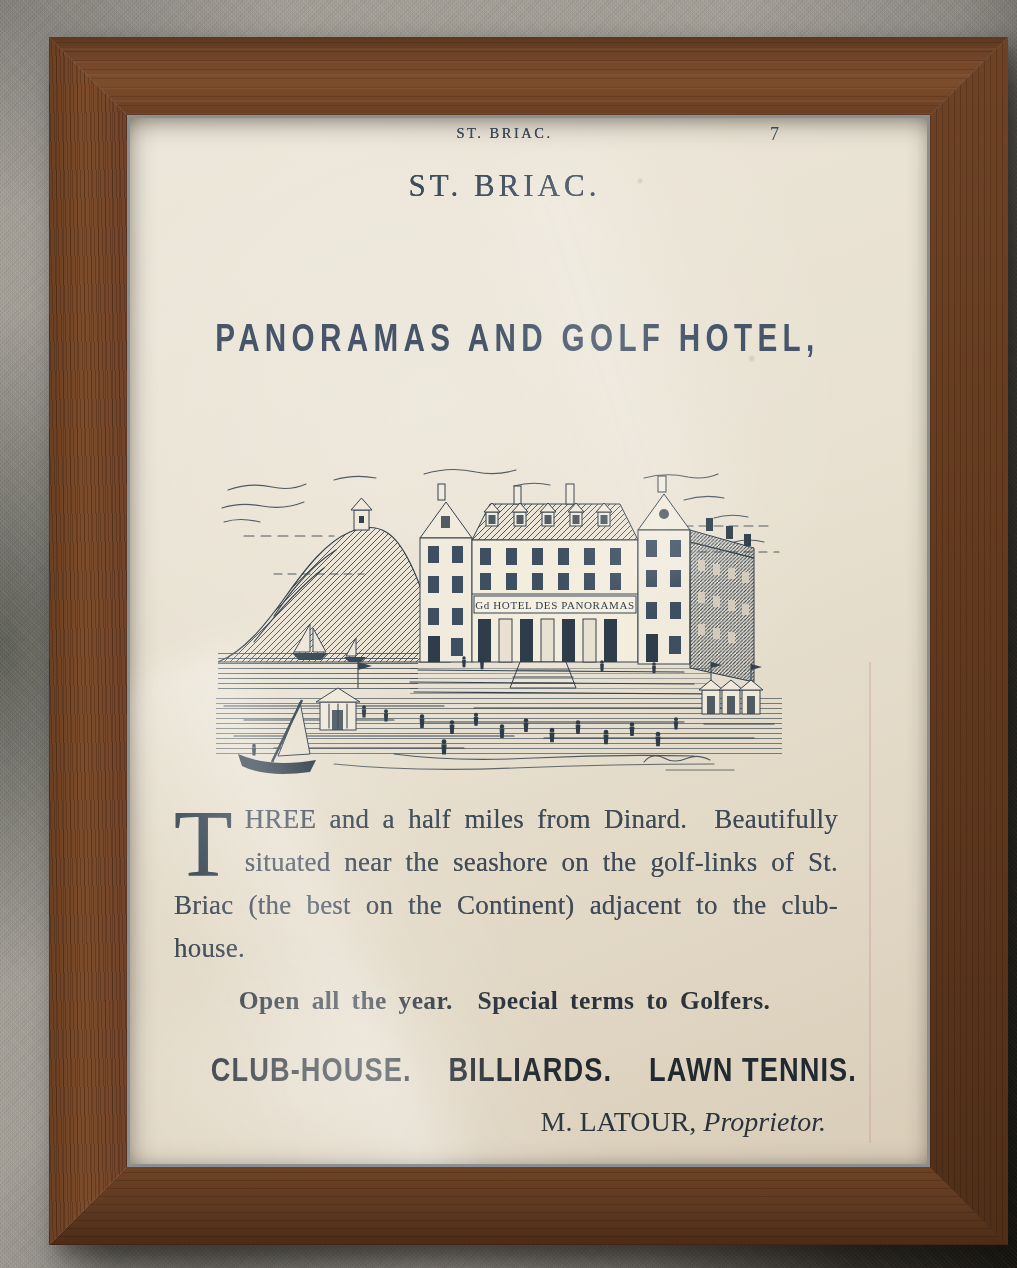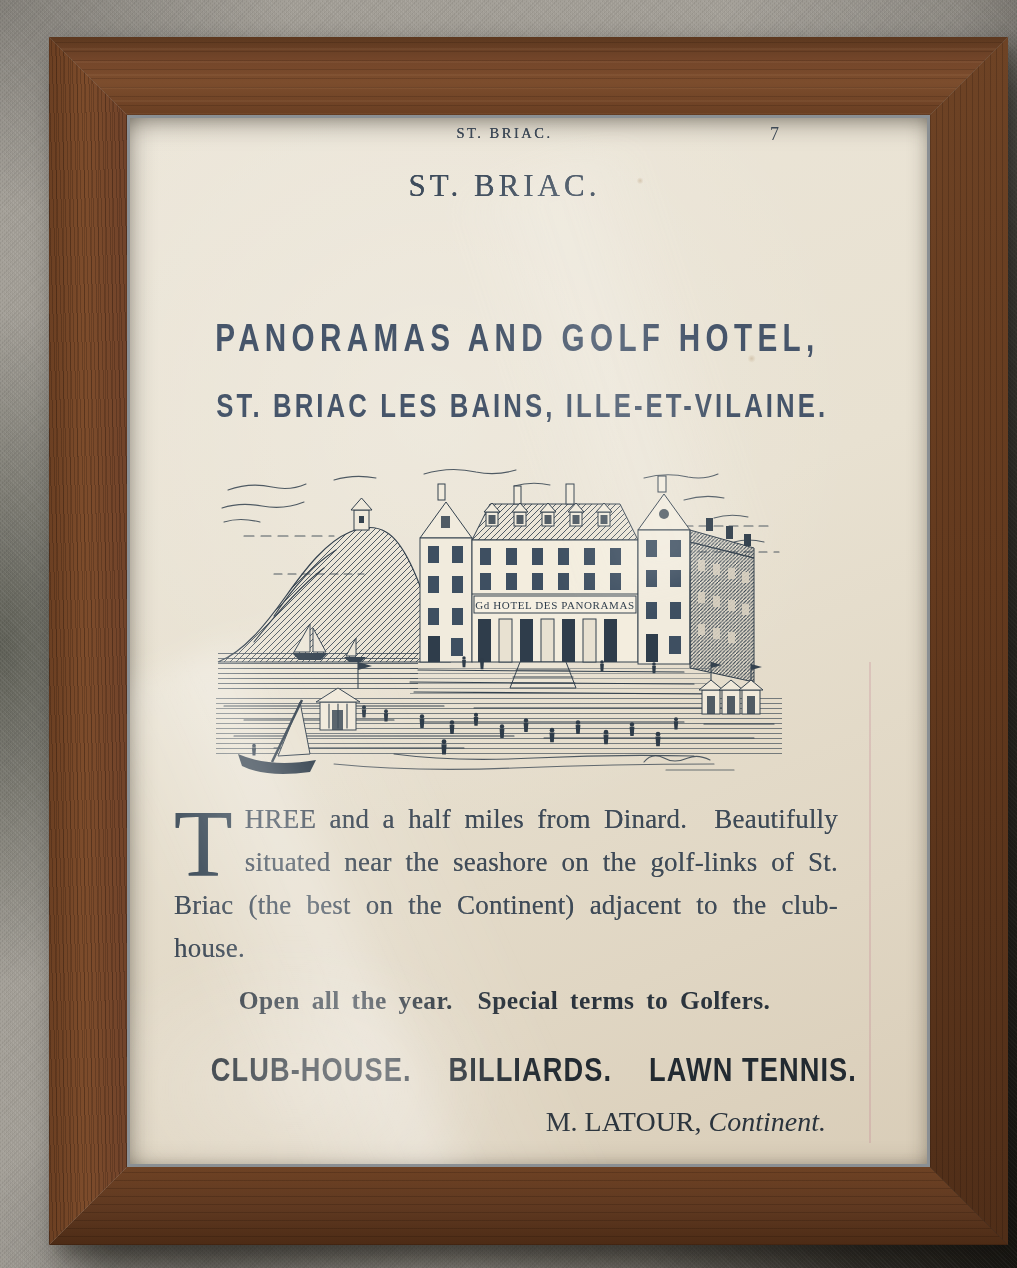--- a/index.html
+++ b/index.html
@@ -106,23 +106,20 @@
           <span class="pageno">7</span>
         </div>
 
         <div class="block subtitle">ST.  BRIAC.</div>
 
 
         <div class="block subhead1 sans">
           <span>PANORAMAS AND GOLF HOTEL,</span>
         </div>
 
-        <div class="block subhead2 sans">
-          <span>ST. BRIAC LES BAINS, ILLE-ET-VILAINE.</span>
-        </div>
 
         <div class="engraving-wrap">
           <svg viewBox="0 0 570 322" width="570" height="322">
             <defs>
               <pattern id="ph" width="7" height="5" patternUnits="userSpaceOnUse">
                   <path d="M0 2.5 H7" stroke="#34424f" stroke-width="0.85"></path>
                 </pattern>
               <pattern id="pd" width="6" height="6" patternUnits="userSpaceOnUse">
                   <path d="M0 6 L6 0" stroke="#34424f" stroke-width="0.85"></path>
                 </pattern>
@@ -359,21 +356,21 @@
           <span class="dropcap">T</span><span>HREE and a half miles from Dinard.  Beautifully situated near the seashore on the golf-links of St. Briac (the best on the Continent) adjacent to the club-house.</span>
         </div>
 
         <div class="block terms">Open all the year.  Special terms to Golfers.</div>
 
         <div class="block amenities">
           <span>CLUB-HOUSE.  BILLIARDS.  LAWN TENNIS.</span>
         </div>
 
         <div class="block proprietor">
-          <span class="prop-name">M. LATOUR, </span><span class="prop-title">Continent.</span>
+          <span class="prop-name">M. LATOUR, </span><span class="prop-title">Proprietor.</span>
         </div>
 
       </div>
 
       <div class="glare g2"></div>
       <div class="glare g1"></div>
       <div class="glare g3"></div>
       <div class="pink-line"></div>
     </div>
   </div>

